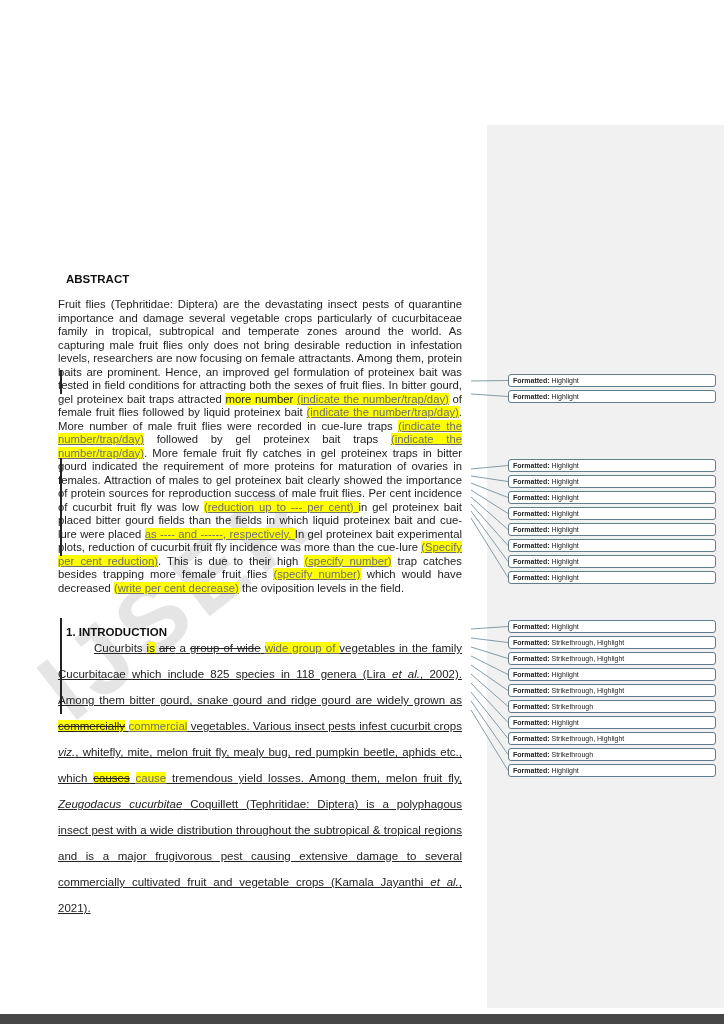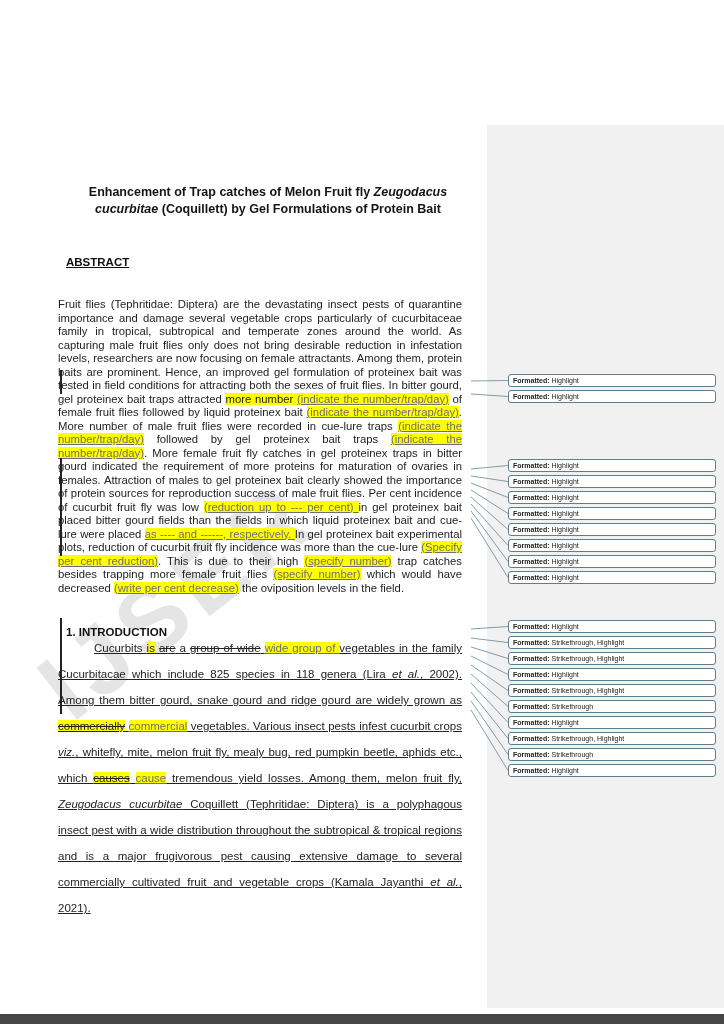--- a/index.html
+++ b/index.html
@@ -10,21 +10,21 @@
                background:#f1f1f1;z-index:0;}
 
   .watermark{position:absolute;left:18px;top:545px;z-index:1;font-size:96px;font-weight:bold;
              letter-spacing:8px;color:rgba(110,110,110,0.18);transform:rotate(-38deg);
              transform-origin:center;user-select:none;}
 
   .doc-title{position:absolute;left:66px;top:184px;width:404px;z-index:2;text-align:center;
              font-size:12.5px;font-weight:bold;line-height:17px;color:#151515;}
 
   .section-heading{position:absolute;left:66px;z-index:2;font-size:11.5px;font-weight:bold;color:#111;}
-  .abstract-heading{top:256px;text-decoration:underline;}
+  .abstract-heading{top:273px;}
   .intro-heading{top:626px;}
 
   .body-text{position:absolute;left:58px;width:404px;z-index:2;font-size:11.3px;
              line-height:13.5px;text-align:justify;color:#232323;margin-top:16px;}
   .abstract-body{top:282px;}
   .keywords{top:563px;text-align:left;}
   .intro-body{top:619px;line-height:26px;font-size:11.5px;text-indent:36px;text-decoration:underline;}
 
   
   .r-hl{background:#ffff00;}
@@ -55,21 +55,20 @@
 </style>
 </head>
 <body>
 
 <div class="page">
 
   <div class="markup-area"></div>
 
   <div class="watermark">IJSER</div>
 
-  <div class="doc-title"><span>Enhancement of Trap catches of Melon Fruit fly </span><span class="r-i">Zeugodacus</span><br><span class="r-i">cucurbitae</span><span> (Coquillett) by Gel Formulations of Protein Bait</span></div>
 
   <div class="section-heading abstract-heading">ABSTRACT</div>
 
   <div class="body-text abstract-body"><span>Fruit flies (Tephritidae: Diptera) are the devastating insect pests of quarantine importance and damage several vegetable crops particularly of cucurbitaceae family in tropical, subtropical and temperate zones around the world. As capturing male fruit flies only does not bring desirable reduction in infestation levels, researchers are now focusing on female attractants. Among them, protein baits are prominent. Hence, an improved gel formulation of proteinex bait was tested in field conditions for attracting both the sexes of fruit flies. In bitter gourd, gel proteinex bait traps attracted </span><span class="r-hl">more number </span><span class="r-hl r-u r-gray">(indicate the number/trap/day)</span><span> of female fruit flies followed by liquid proteinex bait </span><span class="r-hl r-u r-gray">(indicate the number/trap/day)</span><span>. More number of male fruit flies were recorded in cue-lure traps </span><span class="r-hl r-u r-gray">(indicate the number/trap/day)</span><span> followed by gel proteinex bait traps </span><span class="r-hl r-u r-gray">(indicate the number/trap/day)</span><span>. More female fruit fly catches in gel proteinex traps in bitter gourd indicated the requirement of more proteins for maturation of ovaries in females. Attraction of males to gel proteinex bait clearly showed the importance of protein sources for reproduction success of male fruit flies. Per cent incidence of cucurbit fruit fly was low </span><span class="r-hl r-u r-gray">(reduction up to --- per cent) </span><span>in gel proteinex bait placed bitter gourd fields than the fields in which liquid proteinex bait and cue-lure were placed </span><span class="r-hl r-u r-gray">as ---- and ------, respectively. </span><span>In gel proteinex bait experimental plots, reduction of cucurbit fruit fly incidence was more than the cue-lure </span><span class="r-hl r-u r-gray">(Specify per cent reduction)</span><span>. This is due to their high </span><span class="r-hl r-u r-gray">(specify number)</span><span> trap catches besides trapping more female fruit flies </span><span class="r-hl r-u r-gray">(specify number)</span><span> which would have decreased </span><span class="r-hl r-u r-gray">(write per cent decrease)</span><span> the oviposition levels in the field.</span></div>
 
 
   <div class="section-heading intro-heading">1. INTRODUCTION</div>
 
   <div class="body-text intro-body"><span>Cucurbits </span><span class="r-hl">is</span><span> </span><span class="r-st">are</span><span> a </span><span class="r-st">group of wide</span><span> </span><span class="r-hl r-u r-gray">wide group of </span><span>vegetables in the family Cucurbitacae which include 825 species in 118 genera (Lira </span><span class="r-i">et al.</span><span>, 2002). Among them bitter gourd, snake gourd and ridge gourd are widely grown as </span><span class="r-hl r-st">commercially</span><span> </span><span class="r-hl r-u r-gray">commercial</span><span> vegetables. Various insect pests infest cucurbit crops </span><span class="r-i">viz.</span><span>, whitefly, mite, melon fruit fly, mealy bug, red pumpkin beetle, aphids etc., which </span><span class="r-hl r-st">causes</span><span> </span><span class="r-hl r-u r-gray">cause</span><span> tremendous yield losses. Among them, melon fruit fly, </span><span class="r-i">Zeugodacus cucurbitae</span><span> Coquillett (Tephritidae: Diptera) is a polyphagous insect pest with a wide distribution throughout the subtropical &amp; tropical regions and is a major frugivorous pest causing extensive damage to several commercially cultivated fruit and vegetable crops (Kamala Jayanthi </span><span class="r-i">et al.</span><span>, 2021).</span></div>
 

